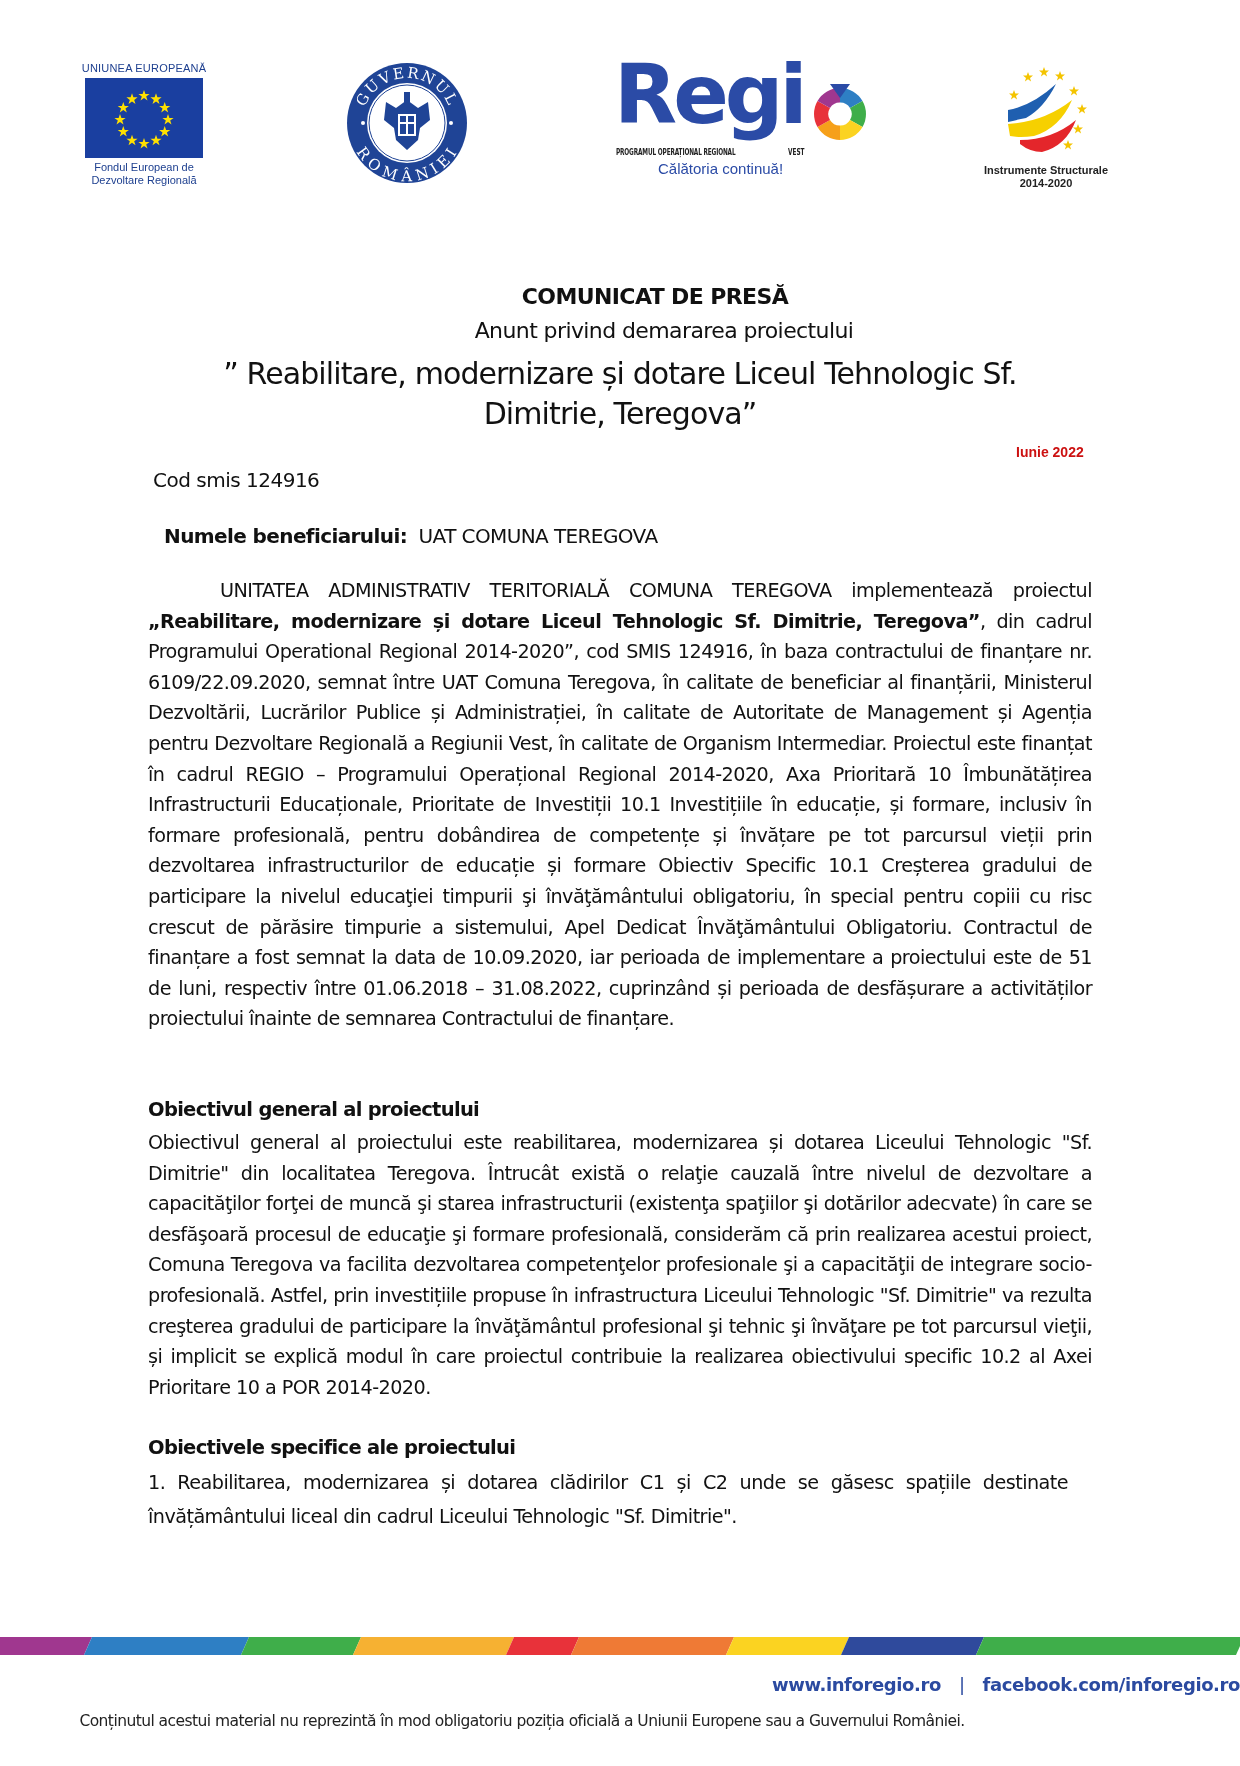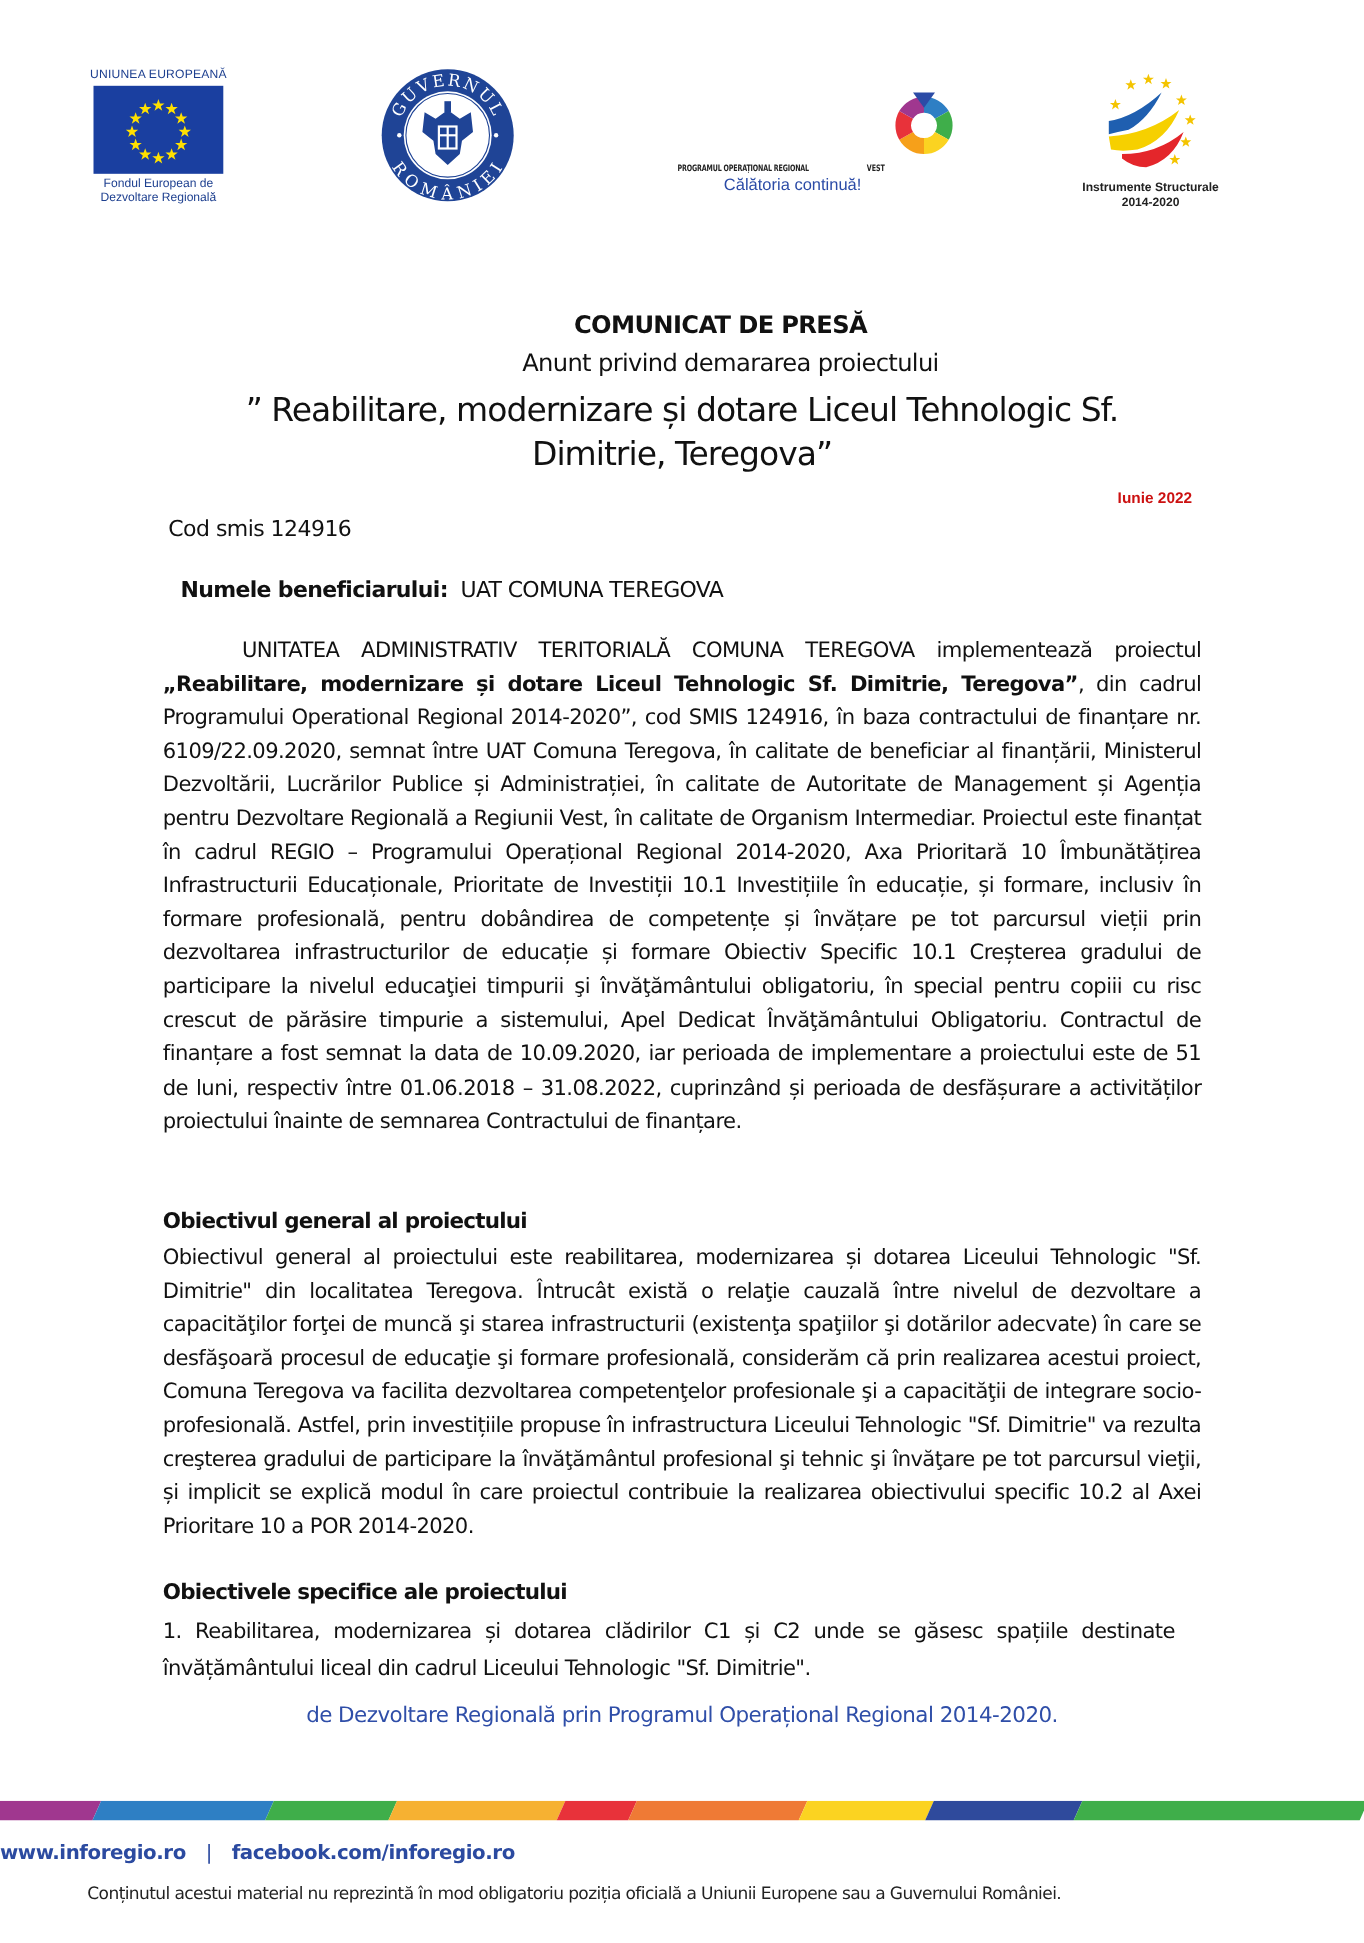--- a/index.html
+++ b/index.html
@@ -46,21 +46,21 @@
     .p1 { top: 576px; text-indent: 72px; }
     .h-obj { position: absolute; left: 148px; top: 1098px; font-family: "DejaVu Sans", sans-serif; font-size: 19.5px; font-weight: bold; letter-spacing: -0.7px; }
     .p2 { top: 1128px; }
     .h-spec { position: absolute; left: 148px; top: 1436px; font-family: "DejaVu Sans", sans-serif; font-size: 19.5px; font-weight: bold; letter-spacing: -0.7px; }
     .li1 { top: 1466px; width: 920px; line-height: 34px; }
 
     
     .invest { position: absolute; left: 0; width: 1240px; text-align: center; font-family: "DejaVu Sans", sans-serif;
               font-size: 19.5px; color: #2f4ea8; letter-spacing: -0.5px; line-height: 30px; top: 1544px; }
     .stripe { position: absolute; left: 0; top: 1637px; width: 1240px; height: 18px; }
-    .links { position: absolute; left: 0; width: 1240px; text-align: left; top: 1674px; font-family: "DejaVu Sans", sans-serif;
+    .links { position: absolute; left: 0; width: 1240px; text-align: right; top: 1674px; font-family: "DejaVu Sans", sans-serif;
              font-size: 18px; font-weight: bold; color: #2b4aa0; letter-spacing: -0.4px; }
     .links .sep { margin: 0 18px; font-weight: normal; }
     .disclaimer { position: absolute; left: 0; width: 1044px; text-align: center; top: 1712px; font-family: "DejaVu Sans", sans-serif;
                   font-size: 15.5px; color: #222; letter-spacing: -0.55px; }
   </style>
 </head>
 <body>
 
 <div class="logo eu-logo">
   <div class="eu-top">UNIUNEA EUROPEANĂ</div>
@@ -109,20 +109,21 @@
     </g>
     <rect x="52" y="52" width="18" height="22" fill="#ffffff"></rect>
     <rect x="54" y="54" width="6" height="6" fill="#1f4496"></rect>
     <rect x="62" y="54" width="6" height="6" fill="#1f4496"></rect>
     <rect x="54" y="62" width="6" height="10" fill="#1f4496"></rect>
     <rect x="62" y="62" width="6" height="10" fill="#1f4496"></rect>
   </svg>
 </div>
 
 <div class="logo regio-logo">
+  <div class="regio-word">Regi</div>
   <svg class="regio-wheel" width="60" height="60" viewBox="0 0 60 60">
     <g transform="translate(30,32)">
       <path d="M0,-26 A26,26 0 0,1 22.5,-13 L10,-6 A11.5,11.5 0 0,0 0,-11.5 Z" fill="#2e7fc4"></path>
       <path d="M22.5,-13 A26,26 0 0,1 22.5,13 L10,6 A11.5,11.5 0 0,0 10,-6 Z" fill="#3fae4a"></path>
       <path d="M22.5,13 A26,26 0 0,1 0,26 L0,11.5 A11.5,11.5 0 0,0 10,6 Z" fill="#fbd321"></path>
       <path d="M0,26 A26,26 0 0,1 -22.5,13 L-10,6 A11.5,11.5 0 0,0 0,11.5 Z" fill="#f6a01a"></path>
       <path d="M-22.5,13 A26,26 0 0,1 -22.5,-13 L-10,-6 A11.5,11.5 0 0,0 -10,6 Z" fill="#e8323a"></path>
       <path d="M-22.5,-13 A26,26 0 0,1 0,-26 L0,-11.5 A11.5,11.5 0 0,0 -10,-6 Z" fill="#a0378f"></path>
       <polygon points="-10,-30 10,-30 0,-16" fill="#2b4ba6"></polygon>
     </g>
@@ -166,21 +167,20 @@
 
 <div class="body-text p1"><span>UNITATEA ADMINISTRATIV TERITORIALĂ COMUNA TEREGOVA implementează proiectul </span><b>„Reabilitare, modernizare și dotare Liceul Tehnologic Sf. Dimitrie, Teregova”</b><span>, din cadrul Programului Operational Regional 2014-2020”, cod SMIS 124916, în baza contractului de finanțare nr. 6109/22.09.2020, semnat între UAT Comuna Teregova, în calitate de beneficiar al finanțării, Ministerul Dezvoltării, Lucrărilor Publice și Administrației, în calitate de Autoritate de Management și Agenția pentru Dezvoltare Regională a Regiunii Vest, în calitate de Organism Intermediar.    Proiectul este finanțat în cadrul REGIO – Programului Operațional Regional 2014-2020, Axa Prioritară 10 Îmbunătățirea Infrastructurii Educaționale, Prioritate de Investiții 10.1 Investițiile în educație, și formare, inclusiv în formare profesională, pentru dobândirea de competențe și învățare pe tot parcursul vieții prin dezvoltarea infrastructurilor de educație și formare Obiectiv Specific 10.1 Creșterea gradului de participare la nivelul educaţiei timpurii şi învăţământului obligatoriu, în special pentru copiii cu risc crescut de părăsire timpurie a sistemului, Apel Dedicat Învăţământului Obligatoriu. Contractul de finanțare a fost semnat la data de 10.09.2020, iar perioada de implementare a proiectului este de  51 de luni, respectiv între 01.06.2018 – 31.08.2022, cuprinzând și perioada de desfășurare a activităților proiectului  înainte de semnarea Contractului de finanțare.</span></div>
 
 <div class="h-obj">Obiectivul general al proiectului</div>
 <div class="body-text p2">Obiectivul general al proiectului este reabilitarea, modernizarea și dotarea Liceului Tehnologic "Sf. Dimitrie" din localitatea Teregova. Întrucât există o relaţie cauzală între nivelul de dezvoltare a capacităţilor forţei de muncă şi starea infrastructurii (existenţa spaţiilor şi dotărilor adecvate) în care se desfăşoară procesul de educaţie şi formare profesională, considerăm că prin realizarea acestui proiect, Comuna Teregova va facilita dezvoltarea competenţelor profesionale şi a capacităţii de integrare socio-profesională. Astfel, prin investițiile propuse în infrastructura Liceului Tehnologic "Sf. Dimitrie" va rezulta creşterea gradului de participare la învăţământul profesional şi tehnic şi învăţare pe tot parcursul vieţii, și implicit se explică modul în care proiectul contribuie la realizarea obiectivului specific 10.2 al Axei Prioritare 10 a POR 2014-2020.</div>
 
 <div class="h-spec">Obiectivele specifice ale proiectului</div>
 <div class="body-text li1">1. Reabilitarea, modernizarea și dotarea clădirilor C1 și C2 unde se găsesc spațiile destinate învățământului liceal din cadrul Liceului Tehnologic "Sf. Dimitrie".</div>
 
 <div class="invest">
-  <div>de Dezvoltare Regională prin Programul Operațional Regional 2014-2020.</div>
 </div>
 
 <svg class="stripe" id="stripe" width="1240" height="18" viewBox="0 0 1240 18">
     <polygon points="0,18 0,0 92,0 84,18" fill="#a0378f"></polygon>
     <polygon points="84,18 92,0 249,0 241,18" fill="#2e7fc4"></polygon>
     <polygon points="241,18 249,0 361,0 353,18" fill="#3fae4a"></polygon>
     <polygon points="353,18 361,0 514,0 506,18" fill="#f6b132"></polygon>
     <polygon points="506,18 514,0 579,0 571,18" fill="#e8323a"></polygon>
     <polygon points="571,18 579,0 734,0 726,18" fill="#ef7a35"></polygon>
     <polygon points="726,18 734,0 849,0 841,18" fill="#fbd321"></polygon>

